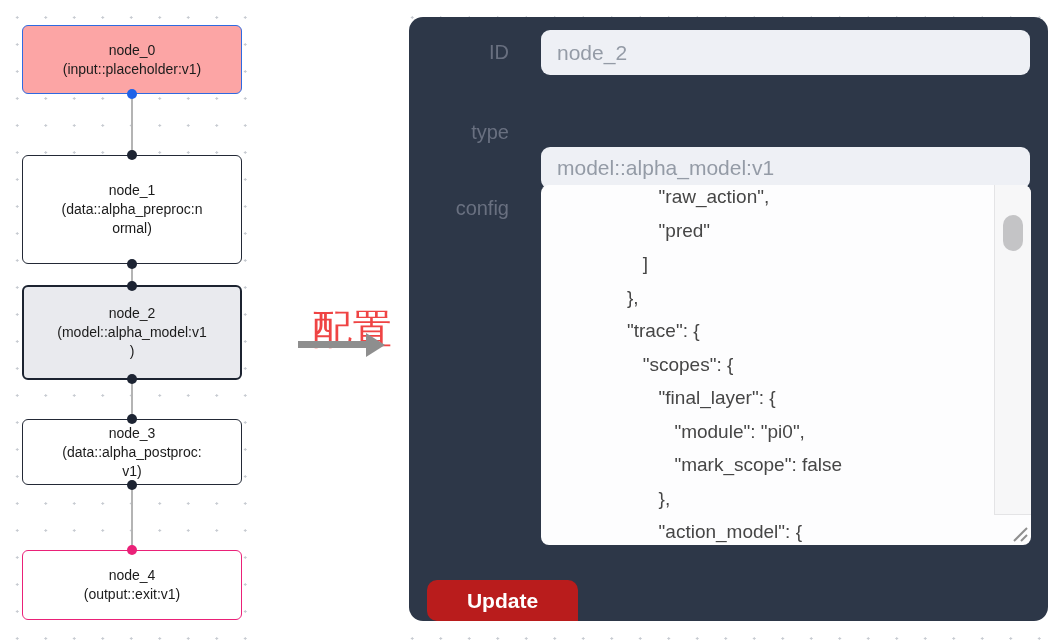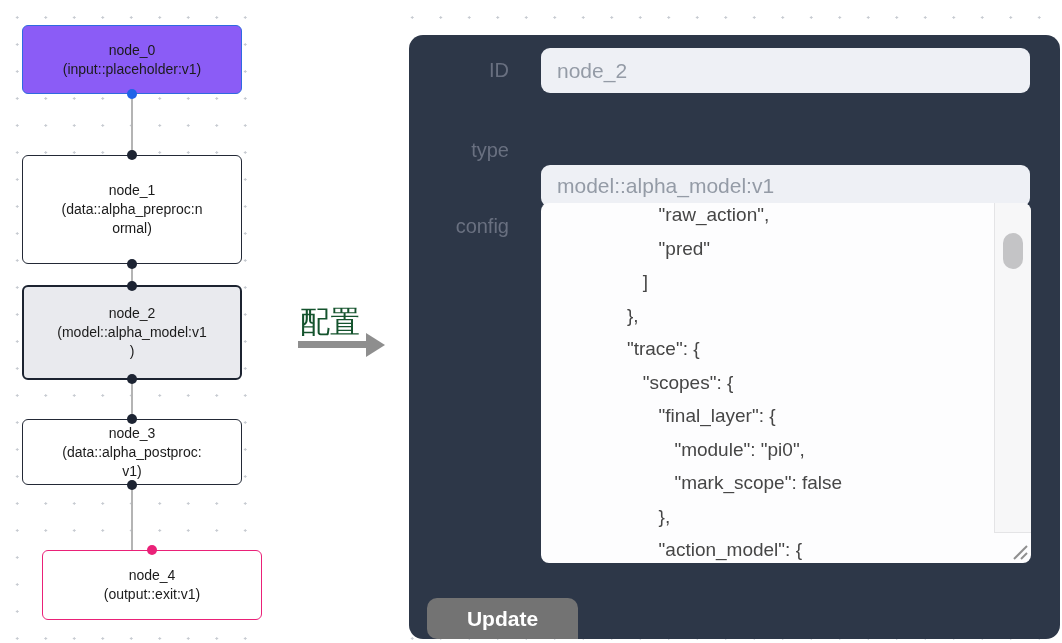--- a/index.html
+++ b/index.html
@@ -41,38 +41,38 @@
   }
   .port{
     position:absolute;left:50%;width:10px;height:10px;border-radius:50%;
     transform:translateX(-50%);z-index:3;
   }
   .port.top{top:-6px;}
   .port.bottom{bottom:-6px;}
 
   
   .transfer-label{
-    position:absolute;left:300px;top:302px;width:70px;
-    font-size:30px;color:#14532d;z-index:2;white-space:nowrap;
+    position:absolute;left:312px;top:302px;width:70px;
+    font-size:40px;color:#ef4444;z-index:2;white-space:nowrap;
   }
   .arrow-shaft{
     position:absolute;left:298px;top:341px;width:68px;height:7px;
     background:#8e8e8e;z-index:2;
   }
   .arrow-head{
     position:absolute;left:366px;top:333px;width:0;height:0;z-index:2;
     border-left:19px solid #8e8e8e;
     border-top:12px solid transparent;
     border-bottom:12px solid transparent;
   }
 
   
   .panel{
-    position:absolute;left:409px;top:35px;width:639px;height:604px;
-    background:#2d3748;border-radius:14px;z-index:4;padding-left:12px;
+    position:absolute;left:409px;top:17px;width:639px;height:604px;
+    background:#2d3748;border-radius:14px;z-index:4;
   }
   .field-label{
     position:absolute;left:0;width:100px;text-align:right;
     color:#697080;font-size:20px;
   }
   .label-id{top:13px;height:45px;line-height:45px;}
   .label-type{top:94px;height:42px;line-height:42px;text-align:right;}
   .label-config{top:170px;height:43px;line-height:43px;text-align:right;}
   .field-input{
     position:absolute;left:132px;width:489px;box-sizing:border-box;
@@ -100,35 +100,35 @@
   }
   .sb-thumb{
     position:absolute;left:8px;top:30px;width:20px;height:36px;
     border-radius:10px;background:#c4c4c6;
   }
   .resize-corner{
     position:absolute;right:3px;bottom:3px;width:20px;height:20px;
   }
   .update-btn{
     position:absolute;left:18px;top:563px;width:151px;height:41px;
-    background:#737373;color:#ffffff;border:none;
+    background:#b91c1c;color:#ffffff;border:none;
     border-radius:10px 10px 0 10px;
     font-size:21px;font-weight:600;cursor:pointer;
     font-family:"Liberation Sans", sans-serif;
   }
 </style>
 </head>
 <body>
 
 <div class="dotgrid left"></div>
 <div class="dotgrid right"></div>
 
 <div class="edge-line"></div>
 <div id="flow-nodes">
-    <div class="node node-0" style="border-color: rgb(47, 106, 224); background: #8b5cf6;">
+    <div class="node node-0" style="border-color: rgb(47, 106, 224); background: #fca5a5;">
       <div class="node-text">node_0
 (input::placeholder:v1)</div>
       <div class="port bottom" style="background: rgb(31, 99, 232);"></div>
     </div>
     <div class="node node-1" style="border-color: rgb(35, 41, 54); background: rgb(255, 255, 255);">
       <div class="node-text">node_1
 (data::alpha_preproc:n
 ormal)</div>
       <div class="port top" style="background: rgb(29, 36, 51);"></div>
       <div class="port bottom" style="background: rgb(29, 36, 51);"></div>
@@ -140,21 +140,21 @@
       <div class="port top" style="background: rgb(29, 36, 51);"></div>
       <div class="port bottom" style="background: rgb(29, 36, 51);"></div>
     </div>
     <div class="node node-3" style="border-color: rgb(35, 41, 54); background: rgb(255, 255, 255);">
       <div class="node-text">node_3
 (data::alpha_postproc:
 v1)</div>
       <div class="port top" style="background: rgb(29, 36, 51);"></div>
       <div class="port bottom" style="background: rgb(29, 36, 51);"></div>
     </div>
-    <div class="node node-4" style="border-color: rgb(234, 33, 120); background: rgb(255, 255, 255); margin-left: 20px;">
+    <div class="node node-4" style="border-color: rgb(234, 33, 120); background: rgb(255, 255, 255);">
       <div class="node-text">node_4
 (output::exit:v1)</div>
       <div class="port top" style="background: rgb(234, 33, 120);"></div>
     </div>
   </div>
 
 <div class="transfer-label">配置</div>
 <div class="arrow-shaft"></div>
 <div class="arrow-head"></div>
 

